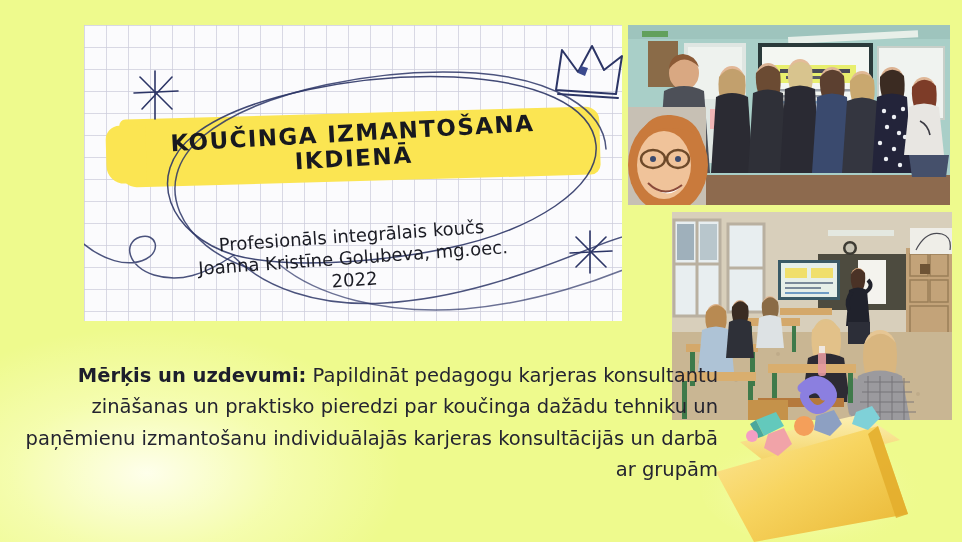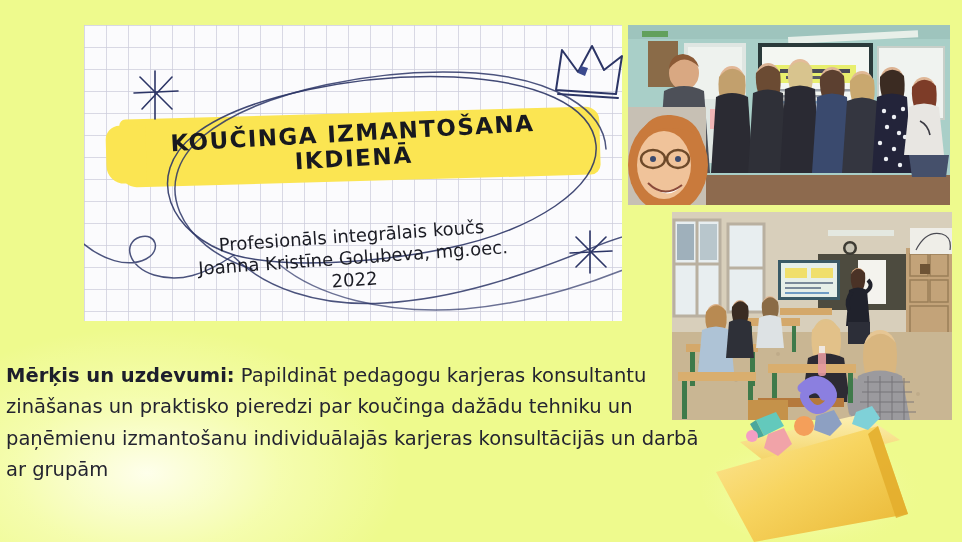--- a/index.html
+++ b/index.html
@@ -65,22 +65,22 @@
   }
   
   .photo{position:absolute;overflow:hidden;background:#cfd8cf;}
   #photo-group{left:628px;top:25px;width:322px;height:180px;}
   #photo-class{left:672px;top:212px;width:280px;height:208px;}
   .ph-svg{position:absolute;left:0;top:0;width:100%;height:100%;}
   
   .folder-cluster{position:absolute;left:700px;top:386px;width:262px;height:156px;}
   
   .caption{
-    position:absolute;left:6px;top:340px;width:700px;
-    text-align:left;
+    position:absolute;left:18px;top:340px;width:700px;
+    text-align:right;
     color:#242430;
     font-family:"DejaVu Sans", sans-serif;
     font-size:19.5px;line-height:1.62;
   }
   .caption b{font-weight:700;color:#1d1e2c;}
 </style>
 </head>
 <body>
 
 <div id="slide">

